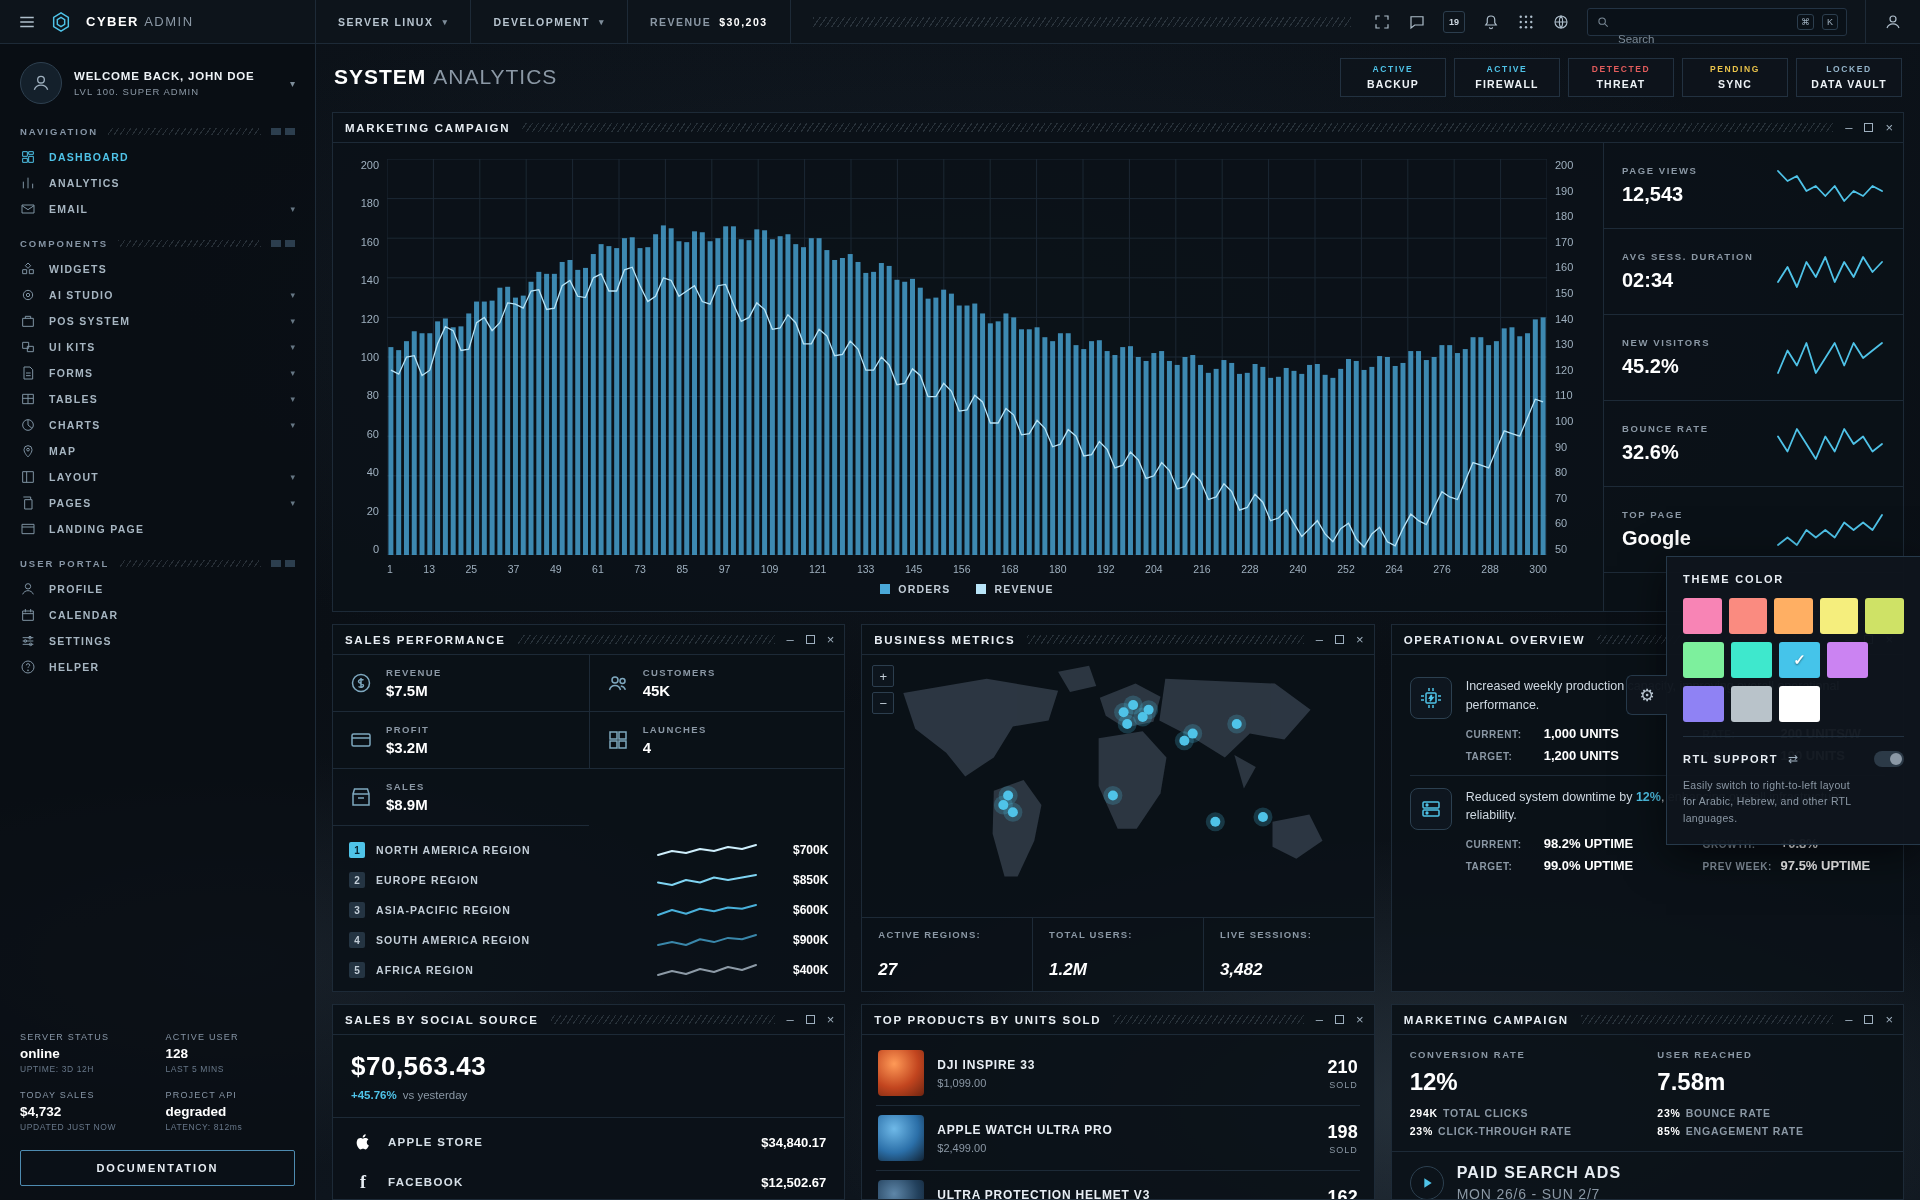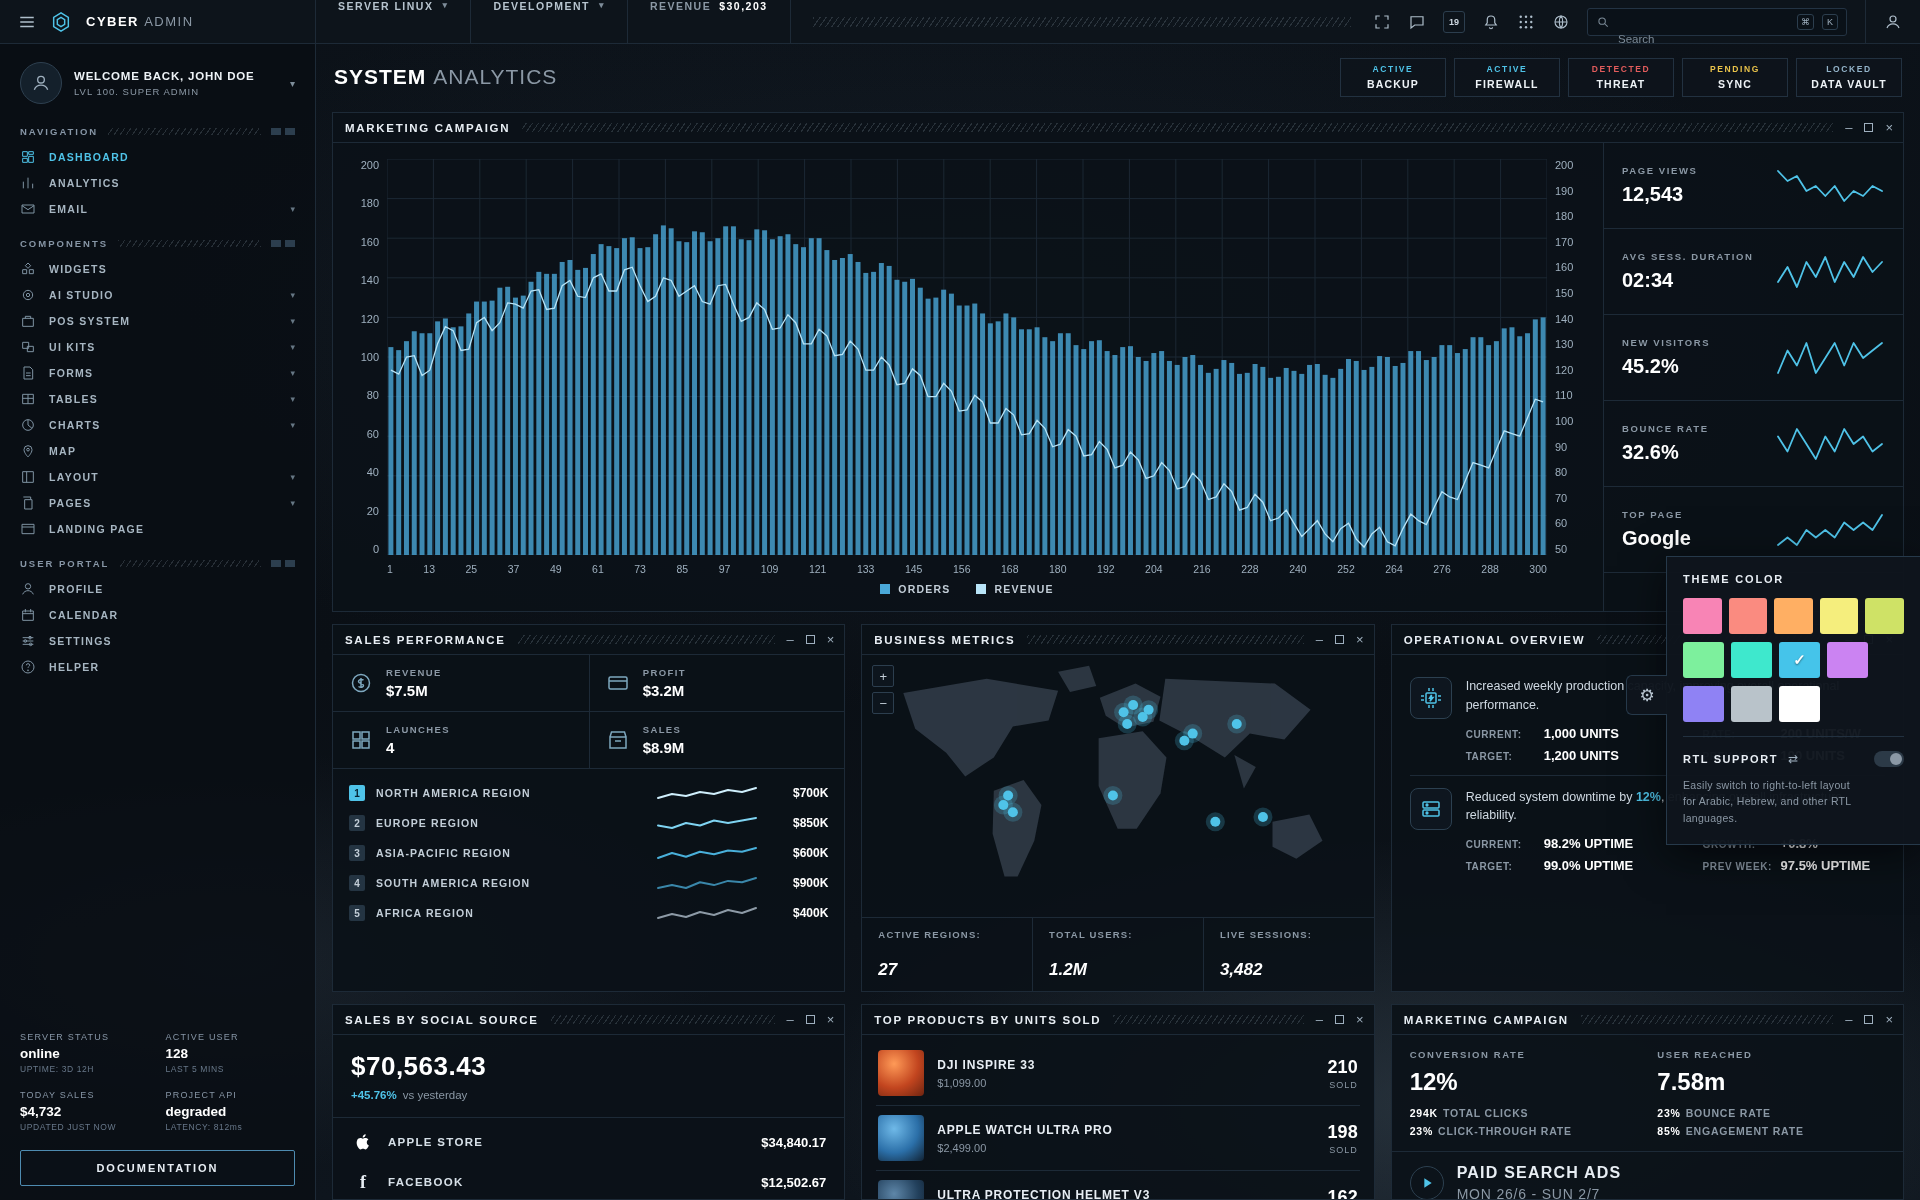--- a/index.html
+++ b/index.html
@@ -29,21 +29,21 @@
   
   .topbar{ height:44px; display:flex; align-items:center; background:#0d141b;
     border-bottom:1px solid var(--line); }
   .brand-zone{ width:316px; flex:none; display:flex; align-items:center; gap:14px;
     padding:0 18px; border-right:1px solid var(--line); height:100%; }
   .icon-btn{ color:#aebecb; display:flex; align-items:center; cursor:pointer; }
   .icon-btn svg{ width:18px; height:18px; }
   .logo-mark svg{ width:22px; height:22px; color:var(--cyan); }
   .brand-text{ font-size:13px; letter-spacing:1.5px; font-weight:bold; color:#fff; }
   .brand-text .lt{ color:#8b98a5; font-weight:normal; }
-  .tb-menu{ display:flex; height:100%; padding:0 22px;
+  .tb-menu{ display:flex; align-items:center; height:100%; padding:0 22px;
     border-right:1px solid var(--line); font-size:10.5px; letter-spacing:1.5px;
     font-weight:bold; color:#b7c4cf; cursor:pointer; white-space:nowrap; }
   .tb-menu .chev{ margin-left:9px; font-size:9px; color:#7e8d9a; }
   .tb-rev{ cursor:default; }
   .tb-rev .k{ color:#8b98a5; }
   .tb-rev .v{ color:#fff; margin-left:8px; }
   .tb-hatch{ flex:1; margin:0 22px; height:10px; }
   .tb-icons{ display:flex; align-items:center; gap:17px; padding-right:18px; }
   .cal-tile{ width:22px; height:22px; border:1px solid #2c3e4e; border-radius:3px;
     font-size:9px; font-weight:bold; color:#cfd9e2; display:flex; align-items:center;
@@ -967,20 +967,33 @@
                 </svg>
               </span>
               <span>
                 <div class="k">REVENUE</div>
                 <div class="v">$7.5M</div>
               </span>
             </div>
             <div class="sp-cell">
               <span class="mi">
                 <svg viewBox="0 0 24 24" fill="none" stroke="currentColor" stroke-width="1.5">
+                  <circle cx="9" cy="9" r="3"></circle>
+                  <circle cx="16.5" cy="10" r="2.5"></circle>
+                  <path d="M3.5 19c.8-3 3-4.5 5.5-4.5s4.7 1.5 5.5 4.5M14.8 15c2 .3 3.8 1.6 4.6 3.8"></path>
+                </svg>
+              </span>
+              <span>
+                <div class="k">CUSTOMERS</div>
+                <div class="v">45K</div>
+              </span>
+            </div>
+            <div class="sp-cell">
+              <span class="mi">
+                <svg viewBox="0 0 24 24" fill="none" stroke="currentColor" stroke-width="1.5">
                   <rect x="3" y="6" width="18" height="12" rx="1.5"></rect>
                   <path d="M3 10h18"></path>
                 </svg>
               </span>
               <span>
                 <div class="k">PROFIT</div>
                 <div class="v">$3.2M</div>
               </span>
             </div>
             <div class="sp-cell">

